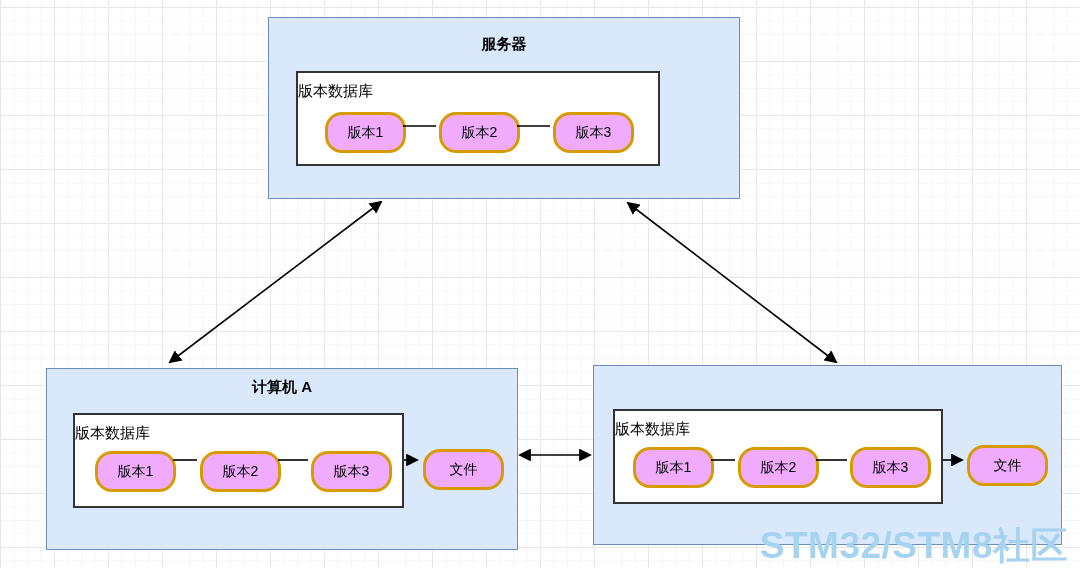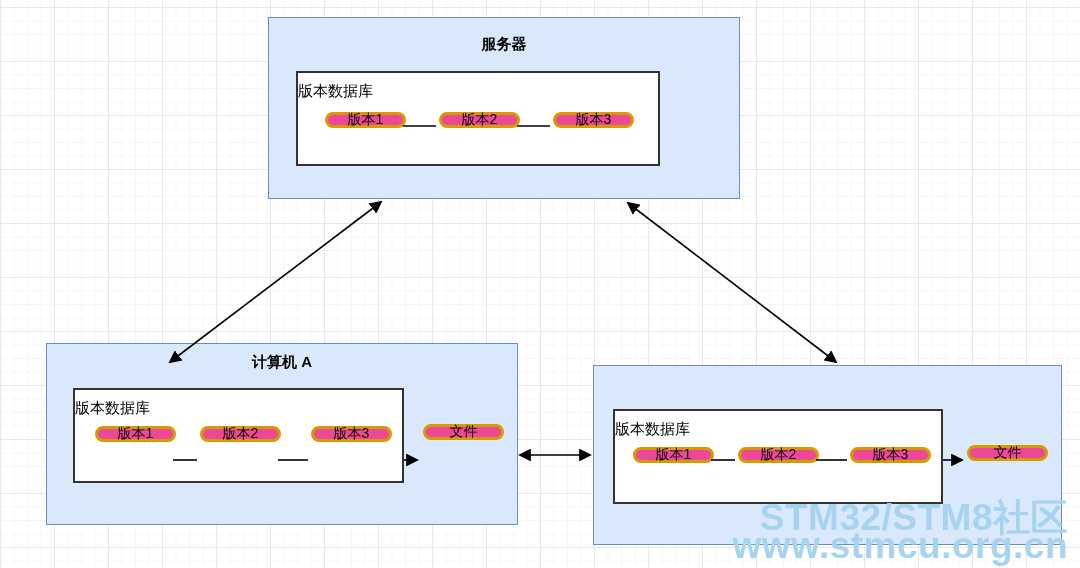--- a/index.html
+++ b/index.html
@@ -20,21 +20,21 @@
     background-size: 54px 54px, 54px 54px, 13.5px 13.5px, 13.5px 13.5px;
     background-position: 0 7px, 0 0, 0 7px, 0 0;
   }
 
   .group-box {
     position: absolute;
     background: #dae8fc;
     border: 1.5px solid #6c8ebf;
   }
   .group-box.server { left: 268px; top: 17px;  width: 472px; height: 182px; }
-  .group-box.comp-a { left: 46px;  top: 343px; width: 472px; height: 182px; }
+  .group-box.comp-a { left: 46px;  top: 368px; width: 472px; height: 182px; }
   .group-box.comp-b { left: 593px; top: 365px; width: 469px; height: 180px; }
 
   .group-title {
     position: absolute;
     left: 0; right: 0;
     text-align: center;
     font-size: 15px;
     font-weight: bold;
     color: #000;
   }
@@ -55,22 +55,22 @@
     left: 0; right: 0;
     top: 9px;
     text-align: left;
     font-size: 15px;
     color: #000;
   }
 
   .pill {
     position: absolute;
     width: 81px;
-    height: 16px;
-    background: #ec4899;
+    height: 41px;
+    background: #f0abfc;
     border: 3px solid #d79b00;
     border-radius: 17px;
     display: flex;
     align-items: center;
     justify-content: center;
     font-size: 14px;
     color: #000;
   }
   
   .server .pill.v1 { left: 27px;  top: 39px; }
@@ -166,16 +166,15 @@
     <line x1="403" y1="126" x2="436" y2="126"></line>
     <line x1="517" y1="126" x2="550" y2="126"></line>
     <line x1="173" y1="460" x2="197" y2="460"></line>
     <line x1="278" y1="460" x2="308" y2="460"></line>
     <line x1="711" y1="460" x2="735" y2="460"></line>
     <line x1="816" y1="460" x2="847" y2="460"></line>
   </svg>
 
   <div class="watermark">
     <div>STM32/STM8社区</div>
-    <div>www.stmcu.org.cn</div>
   </div>
 
 </div>
 
 </body></html>

